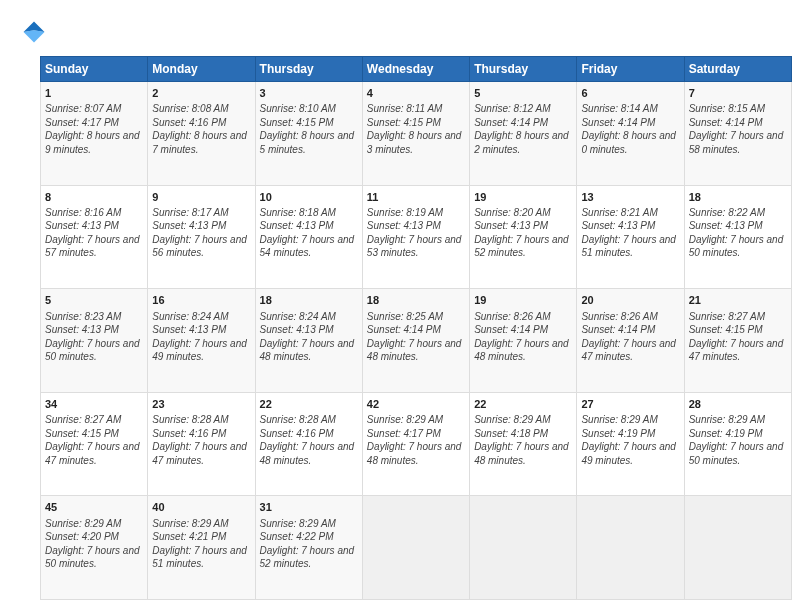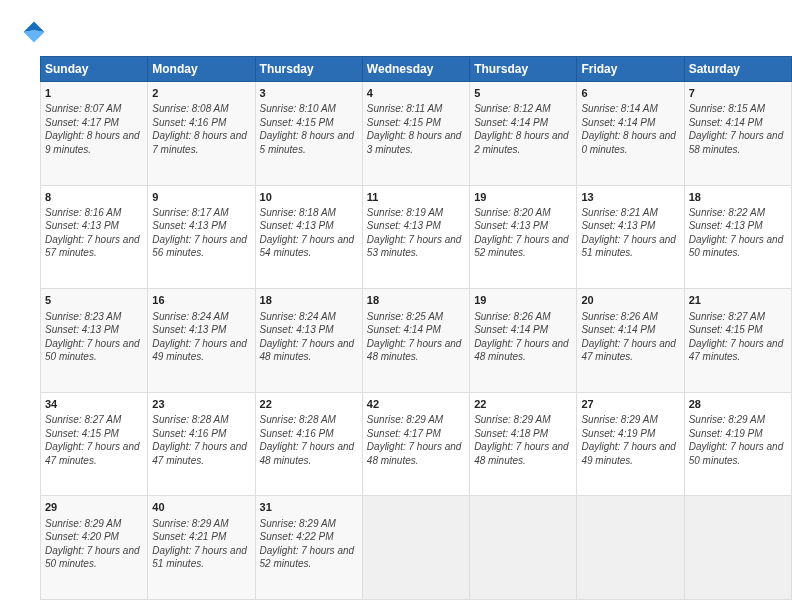--- a/index.html
+++ b/index.html
@@ -167,21 +167,21 @@
         <tr>
           <td><span class="day-num">34</span><span class="cell-text">Sunrise: 8:27 AM<br>Sunset: 4:15 PM<br>Daylight: 7 hours and 47 minutes.</span></td>
           <td><span class="day-num">23</span><span class="cell-text">Sunrise: 8:28 AM<br>Sunset: 4:16 PM<br>Daylight: 7 hours and 47 minutes.</span></td>
           <td><span class="day-num">22</span><span class="cell-text">Sunrise: 8:28 AM<br>Sunset: 4:16 PM<br>Daylight: 7 hours and 48 minutes.</span></td>
           <td><span class="day-num">42</span><span class="cell-text">Sunrise: 8:29 AM<br>Sunset: 4:17 PM<br>Daylight: 7 hours and 48 minutes.</span></td>
           <td><span class="day-num">22</span><span class="cell-text">Sunrise: 8:29 AM<br>Sunset: 4:18 PM<br>Daylight: 7 hours and 48 minutes.</span></td>
           <td><span class="day-num">27</span><span class="cell-text">Sunrise: 8:29 AM<br>Sunset: 4:19 PM<br>Daylight: 7 hours and 49 minutes.</span></td>
           <td><span class="day-num">28</span><span class="cell-text">Sunrise: 8:29 AM<br>Sunset: 4:19 PM<br>Daylight: 7 hours and 50 minutes.</span></td>
         </tr>
         <tr>
-          <td><span class="day-num">29</span><span class="cell-text">Sunrise: 8:29 AM<br>Sunset: 4:20 PM<br>Daylight: 7 hours and 50 minutes.</span></td>
+          <td><span class="day-num">45</span><span class="cell-text">Sunrise: 8:29 AM<br>Sunset: 4:20 PM<br>Daylight: 7 hours and 50 minutes.</span></td>
           <td><span class="day-num">40</span><span class="cell-text">Sunrise: 8:29 AM<br>Sunset: 4:21 PM<br>Daylight: 7 hours and 51 minutes.</span></td>
           <td><span class="day-num">31</span><span class="cell-text">Sunrise: 8:29 AM<br>Sunset: 4:22 PM<br>Daylight: 7 hours and 52 minutes.</span></td>
           <td class="empty-cell"></td>
           <td class="empty-cell"></td>
           <td class="empty-cell"></td>
           <td class="empty-cell"></td>
         </tr>
       </tbody>
   </table>
 </div>

